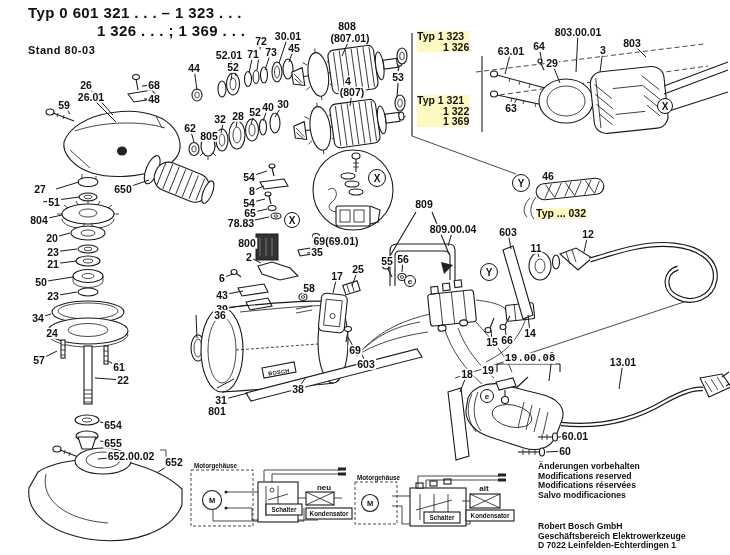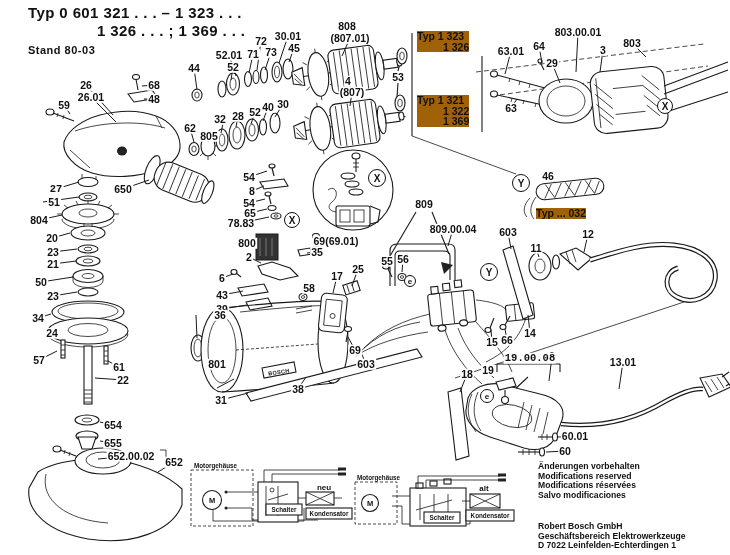--- a/index.html
+++ b/index.html
@@ -5,21 +5,21 @@
   html,body{margin:0;padding:0;background:#eee}
   .stage{position:relative;width:730px;height:555px;background:#fff;overflow:hidden;
          font-family:"Liberation Sans","DejaVu Sans",sans-serif;color:#111}
   #art{position:absolute;left:0;top:0}
   #labels-layer{position:absolute;left:0;top:0;width:730px;height:555px;pointer-events:none}
   .hd1{position:absolute;left:28px;top:4px;font-size:15px;font-weight:700;letter-spacing:.4px;white-space:nowrap}
   .hd2{position:absolute;left:97px;top:22px;font-size:15px;font-weight:700;letter-spacing:.4px;white-space:nowrap}
   .hd3{position:absolute;left:28px;top:44px;font-size:11px;font-weight:700;letter-spacing:.5px;white-space:nowrap}
   .plabel{position:absolute;transform:translate(-50%,-50%);font-weight:700;font-size:10.5px;
           line-height:1;background:#fff;padding:0 1px;white-space:nowrap}
-  .typgroup{position:absolute;font-weight:700;font-size:10.5px;line-height:10.5px;background:#a16207;white-space:nowrap}
+  .typgroup{position:absolute;font-weight:700;font-size:10.5px;line-height:10.5px;background:#fef9c3;white-space:nowrap}
   .typgroup div{height:10.5px}
   .marker{position:absolute;transform:translate(-50%,-50%);border:1.3px solid #111;border-radius:50%;
           display:flex;align-items:center;justify-content:center;font-weight:700;background:#fff;box-sizing:border-box}
   .footer{position:absolute;left:538px;top:462px;font-size:8.6px;font-weight:700;line-height:9.7px;white-space:nowrap}
   .footer .co{margin-top:21px}
   svg text{font-family:"Liberation Sans","DejaVu Sans",sans-serif;fill:#111}
   .t6{font-size:6.3px;font-weight:700}
   .t6m{font-size:6.3px;font-weight:700;text-anchor:middle}
   .t7{font-size:7.5px;font-weight:700;text-anchor:middle}
   .t8{font-size:8px;font-weight:700;text-anchor:middle}
@@ -509,21 +509,21 @@
       <span class="plabel" style="left: 91px; top: 97px;">26.01</span>
       <span class="plabel" style="left: 154px; top: 85px;">68</span>
       <span class="plabel" style="left: 154px; top: 99px;">48</span>
       <span class="plabel" style="left: 190px; top: 128px;">62</span>
       <span class="plabel" style="left: 209px; top: 136px;">805</span>
       <span class="plabel" style="left: 220px; top: 119px;">32</span>
       <span class="plabel" style="left: 238px; top: 116px;">28</span>
       <span class="plabel" style="left: 255px; top: 112px;">52</span>
       <span class="plabel" style="left: 268px; top: 107px;">40</span>
       <span class="plabel" style="left: 283px; top: 104px;">30</span>
-      <span class="plabel" style="left: 56px; top: 189px; font-family: Liberation Mono, monospace;">27</span>
+      <span class="plabel" style="left: 40px; top: 189px;">27</span>
       <span class="plabel" style="left: 123px; top: 189px;">650</span>
       <span class="plabel" style="left: 54px; top: 202px;">51</span>
       <span class="plabel" style="left: 39px; top: 220px;">804</span>
       <span class="plabel" style="left: 52px; top: 238px; text-align: right;">20</span>
       <span class="plabel" style="left: 53px; top: 252px;">23</span>
       <span class="plabel" style="left: 53px; top: 264px;">21</span>
       <span class="plabel" style="left: 41px; top: 282px;">50</span>
       <span class="plabel" style="left: 53px; top: 296px;">23</span>
       <span class="plabel" style="left: 38px; top: 318px;">34</span>
       <span class="plabel" style="left: 52px; top: 333px;">24</span>
@@ -545,21 +545,21 @@
       <span class="plabel" style="left: 336px; top: 241px;">69(69.01)</span>
       <span class="plabel" style="left: 317px; top: 252px;">35</span>
       <span class="plabel" style="left: 222px; top: 295px;">43</span>
       <span class="plabel" style="left: 222px; top: 309px;">39</span>
       <span class="plabel" style="left: 196px; top: 315px; margin-left: 24px;">36</span>
       <span class="plabel" style="left: 309px; top: 288px;">58</span>
       <span class="plabel" style="left: 337px; top: 276px;">17</span>
       <span class="plabel" style="left: 358px; top: 269px;">25</span>
       <span class="plabel" style="left: 355px; top: 350px;">69</span>
       <span class="plabel" style="left: 366px; top: 364px;">603</span>
-      <span class="plabel" style="left: 217px; top: 364px;">801</span>
+      <span class="plabel" style="left: 217px; top: 411px;">801</span>
       <span class="plabel" style="left: 221px; top: 400px;">31</span>
       <span class="plabel" style="left: 298px; top: 389px;">38</span>
       <span class="plabel" style="left: 424px; top: 204px;">809</span>
       <span class="plabel" style="left: 453px; top: 229px;">809.00.04</span>
       <span class="plabel" style="left: 387px; top: 261px;">55</span>
       <span class="plabel" style="left: 403px; top: 259px;">56</span>
       <span class="plabel" style="left: 508px; top: 232px;">603</span>
       <span class="plabel" style="left: 536px; top: 248px;">11</span>
       <span class="plabel" style="left: 548px; top: 176px;">46</span>
       <span class="plabel" style="left: 588px; top: 234px;">12</span>

